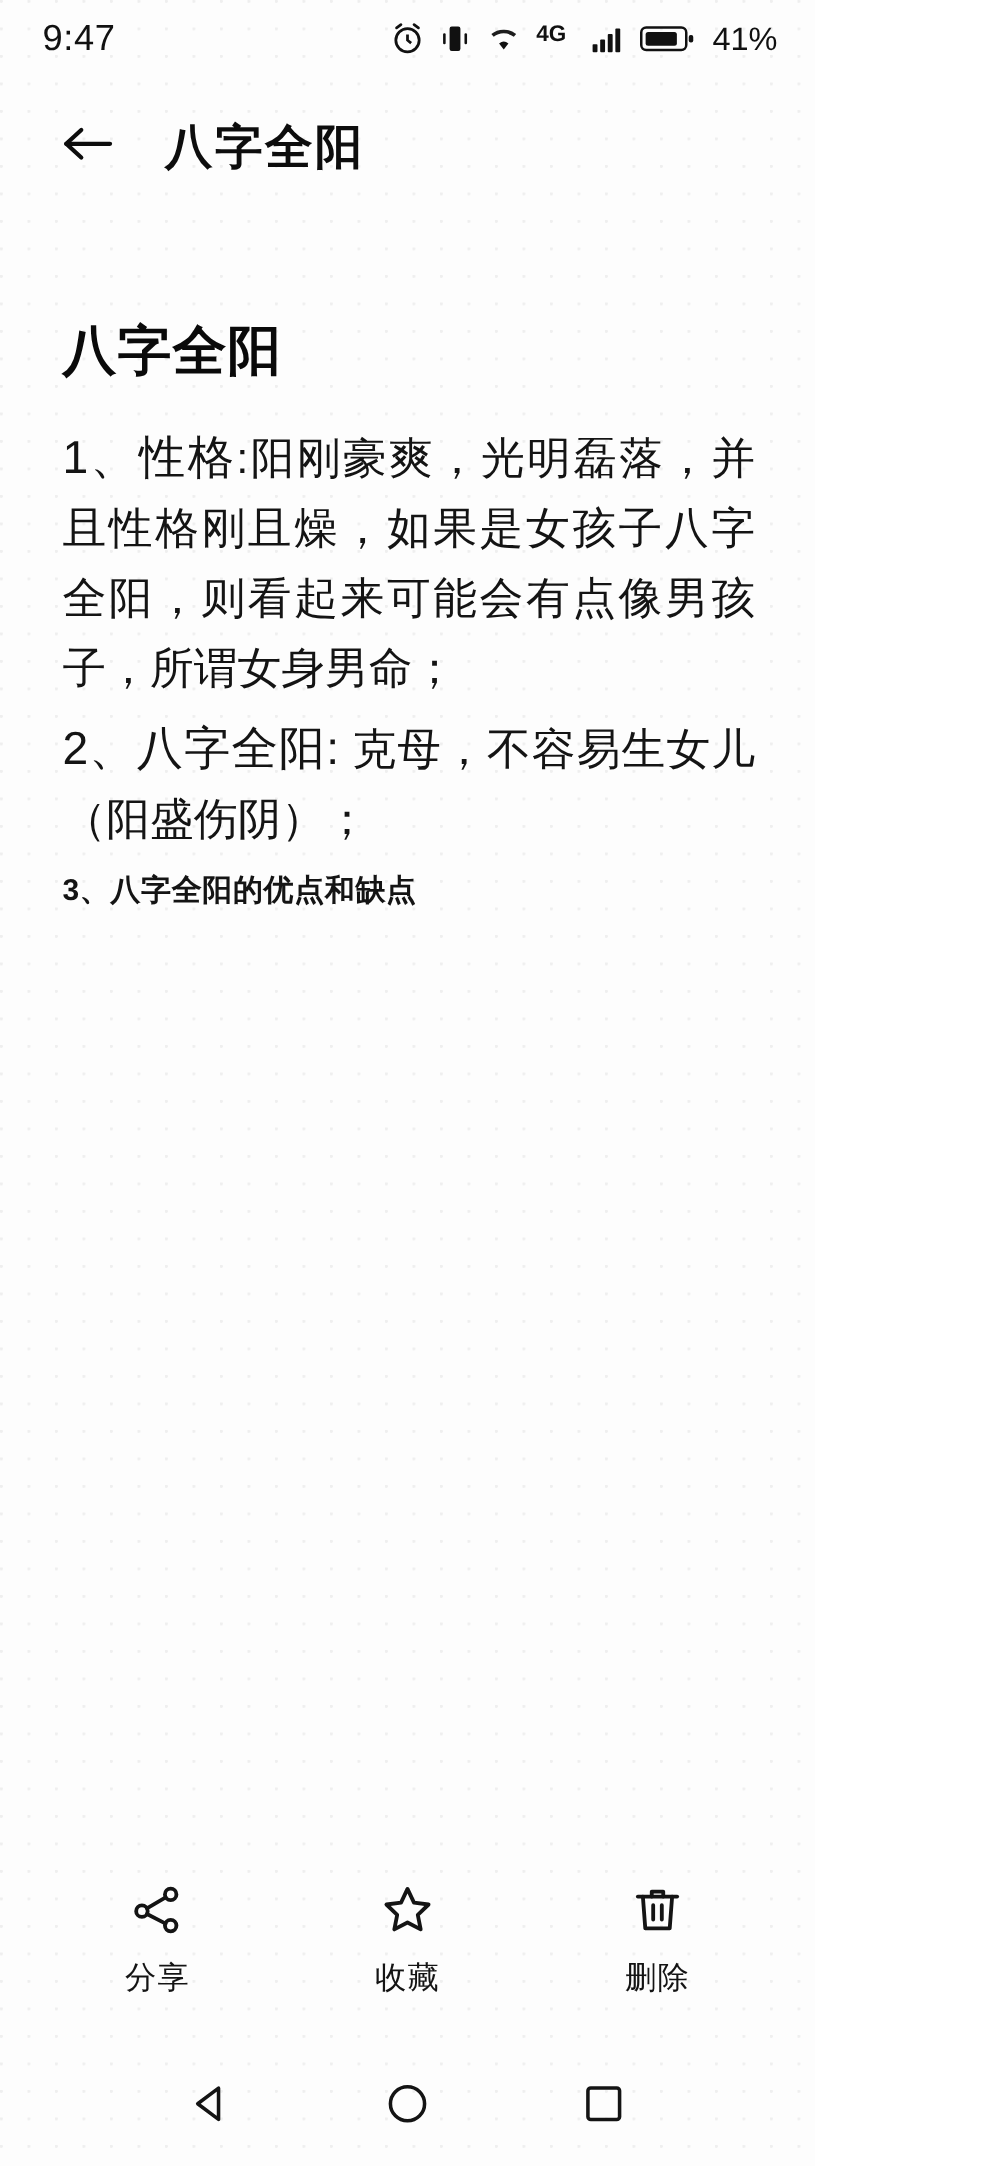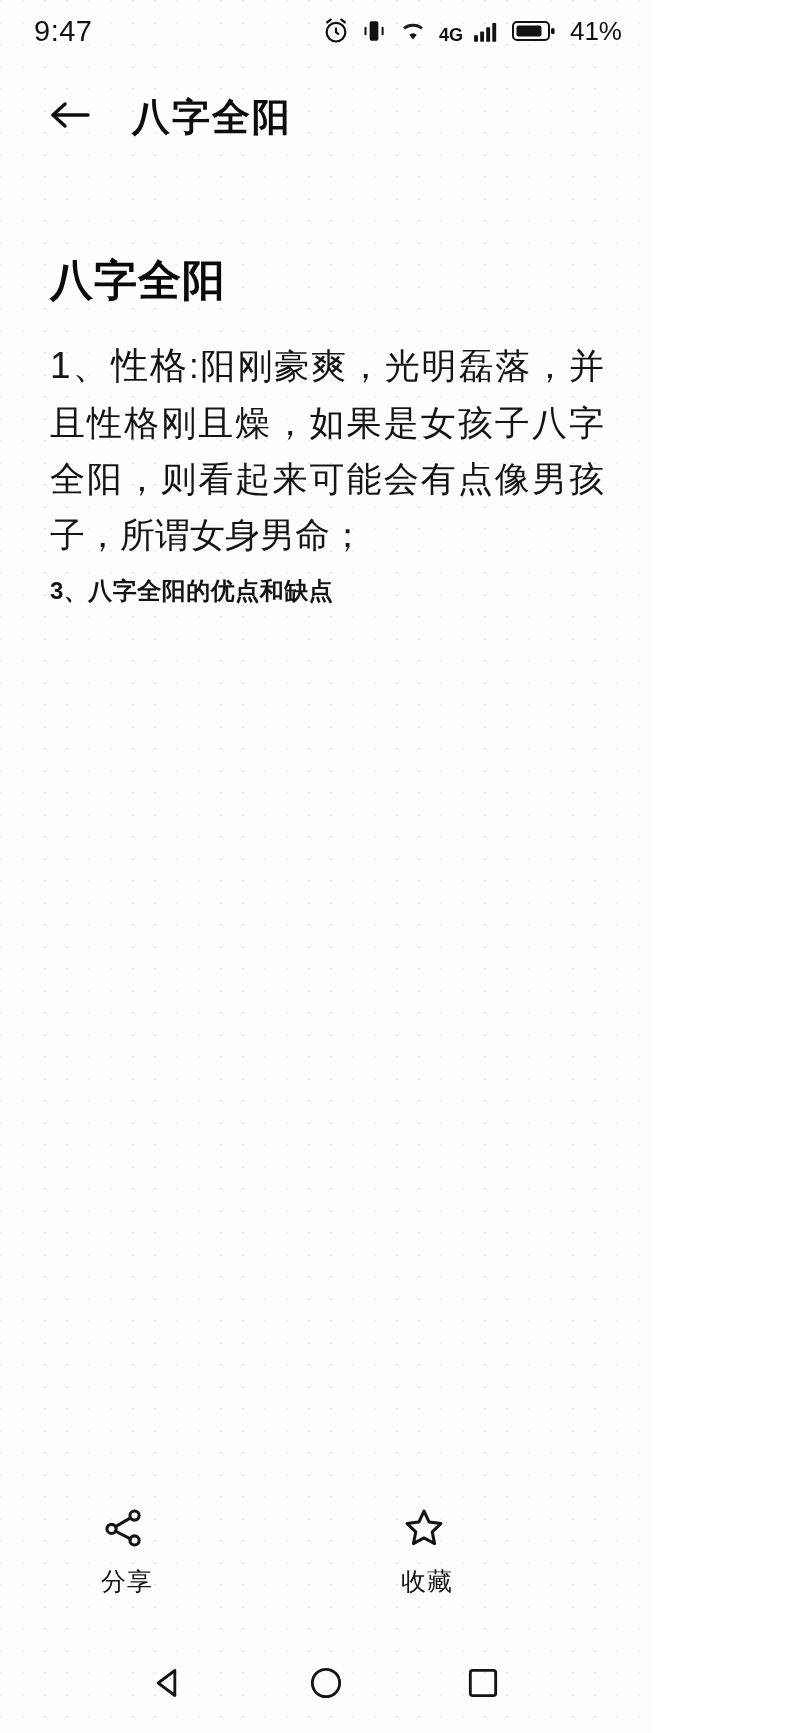--- a/index.html
+++ b/index.html
@@ -122,21 +122,21 @@
     display: flex;
     align-items: flex-start;
     justify-content: space-around;
     padding: 14px 26px 0 26px;
     box-sizing: border-box;
   }
   .tool {
     width: 150px;
     display: flex;
     flex-direction: column;
-    align-items: flex-start;
+    align-items: center;
     cursor: pointer;
   }
   .tool-icon {
     height: 54px;
     display: flex;
     align-items: center;
     justify-content: center;
   }
   .tool-label {
     margin-top: 10px;
@@ -189,21 +189,21 @@
         </svg>
       </span>
 
       <span>
         <svg width="30" height="28" viewBox="0 0 24 24" fill="#111">
           <path d="M12 19.3l3.2-4.1a5.1 5.1 0 0 0-6.4 0L12 19.3z"></path>
           <path d="M12 8.3c2.6 0 5 .9 6.9 2.4l1.6-2A13 13 0 0 0 12 5.8 13 13 0 0 0 3.5 8.7l1.6 2A10.9 10.9 0 0 1 12 8.3z" opacity="0.95"></path>
         </svg>
       </span>
 
-      <span style="display:flex;align-items:flex-end;gap:8px;">
+      <span style="display:flex;gap:18px;">
         <span style="font-size:18px;font-weight:700;line-height:1;color:#111;">4G</span>
         <svg width="30" height="26" viewBox="0 0 24 24" fill="#111">
           <rect x="1" y="16" width="3.6" height="6" rx="0.7"></rect>
           <rect x="6.6" y="12.5" width="3.6" height="9.5" rx="0.7"></rect>
           <rect x="12.2" y="8.5" width="3.6" height="13.5" rx="0.7"></rect>
           <rect x="17.8" y="4.5" width="3.6" height="17.5" rx="0.7"></rect>
         </svg>
       </span>
 
       <span>
@@ -229,20 +229,23 @@
     <div class="app-title">八字全阳</div>
   </div>
 
   <div class="article">
     <h1 class="art-title">八字全阳</h1>
 
     <p class="para gap">
       <span class="lead">1、性格</span><span>:阳刚豪爽，光明磊落，并且性格刚且燥，如果是女孩子八字全阳，则看起来可能会有点像男孩子，所谓女身男命；</span>
     </p>
 
+    <p class="para gap">
+      <span class="lead">2、八字全阳:</span><span> 克母，不容易生女儿（阳盛伤阴）；</span>
+    </p>
 
     <h3 class="head3">3、八字全阳的优点和缺点</h3>
 
 
   </div>
 
   <div class="toolbar">
 
     <div class="tool">
       <div class="tool-icon">
@@ -258,20 +261,31 @@
 
     <div class="tool">
       <div class="tool-icon">
         <svg width="46" height="46" viewBox="0 0 24 24" fill="none" stroke="#141414" stroke-width="1.6" stroke-linejoin="round">
           <path d="M12 3.2l2.7 5.7 6.1.8-4.5 4.3 1.2 6.1L12 17.2l-5.5 2.9 1.2-6.1L3.2 9.7l6.1-.8z"></path>
         </svg>
       </div>
       <div class="tool-label">收藏</div>
     </div>
 
+    <div class="tool">
+      <div class="tool-icon">
+        <svg width="46" height="46" viewBox="0 0 24 24" fill="none" stroke="#141414" stroke-width="1.6" stroke-linecap="round" stroke-linejoin="round">
+          <path d="M3.8 6.4h16.4"></path>
+          <path d="M9.6 6.4V4.3h4.8v2.1"></path>
+          <path d="M5.9 6.4l1 13.3h10.2l1-13.3"></path>
+          <path d="M10.2 10v6M13.8 10v6"></path>
+        </svg>
+      </div>
+      <div class="tool-label">删除</div>
+    </div>
 
 
   </div>
 
   <div class="nav-bar">
     <div class="nav-btn">
       <span>
         <svg width="40" height="40" viewBox="0 0 24 24" fill="none" stroke="#141414" stroke-width="1.7" stroke-linejoin="round">
           <path d="M15.5 4.5L5.5 12l10 7.5z"></path>
         </svg>

